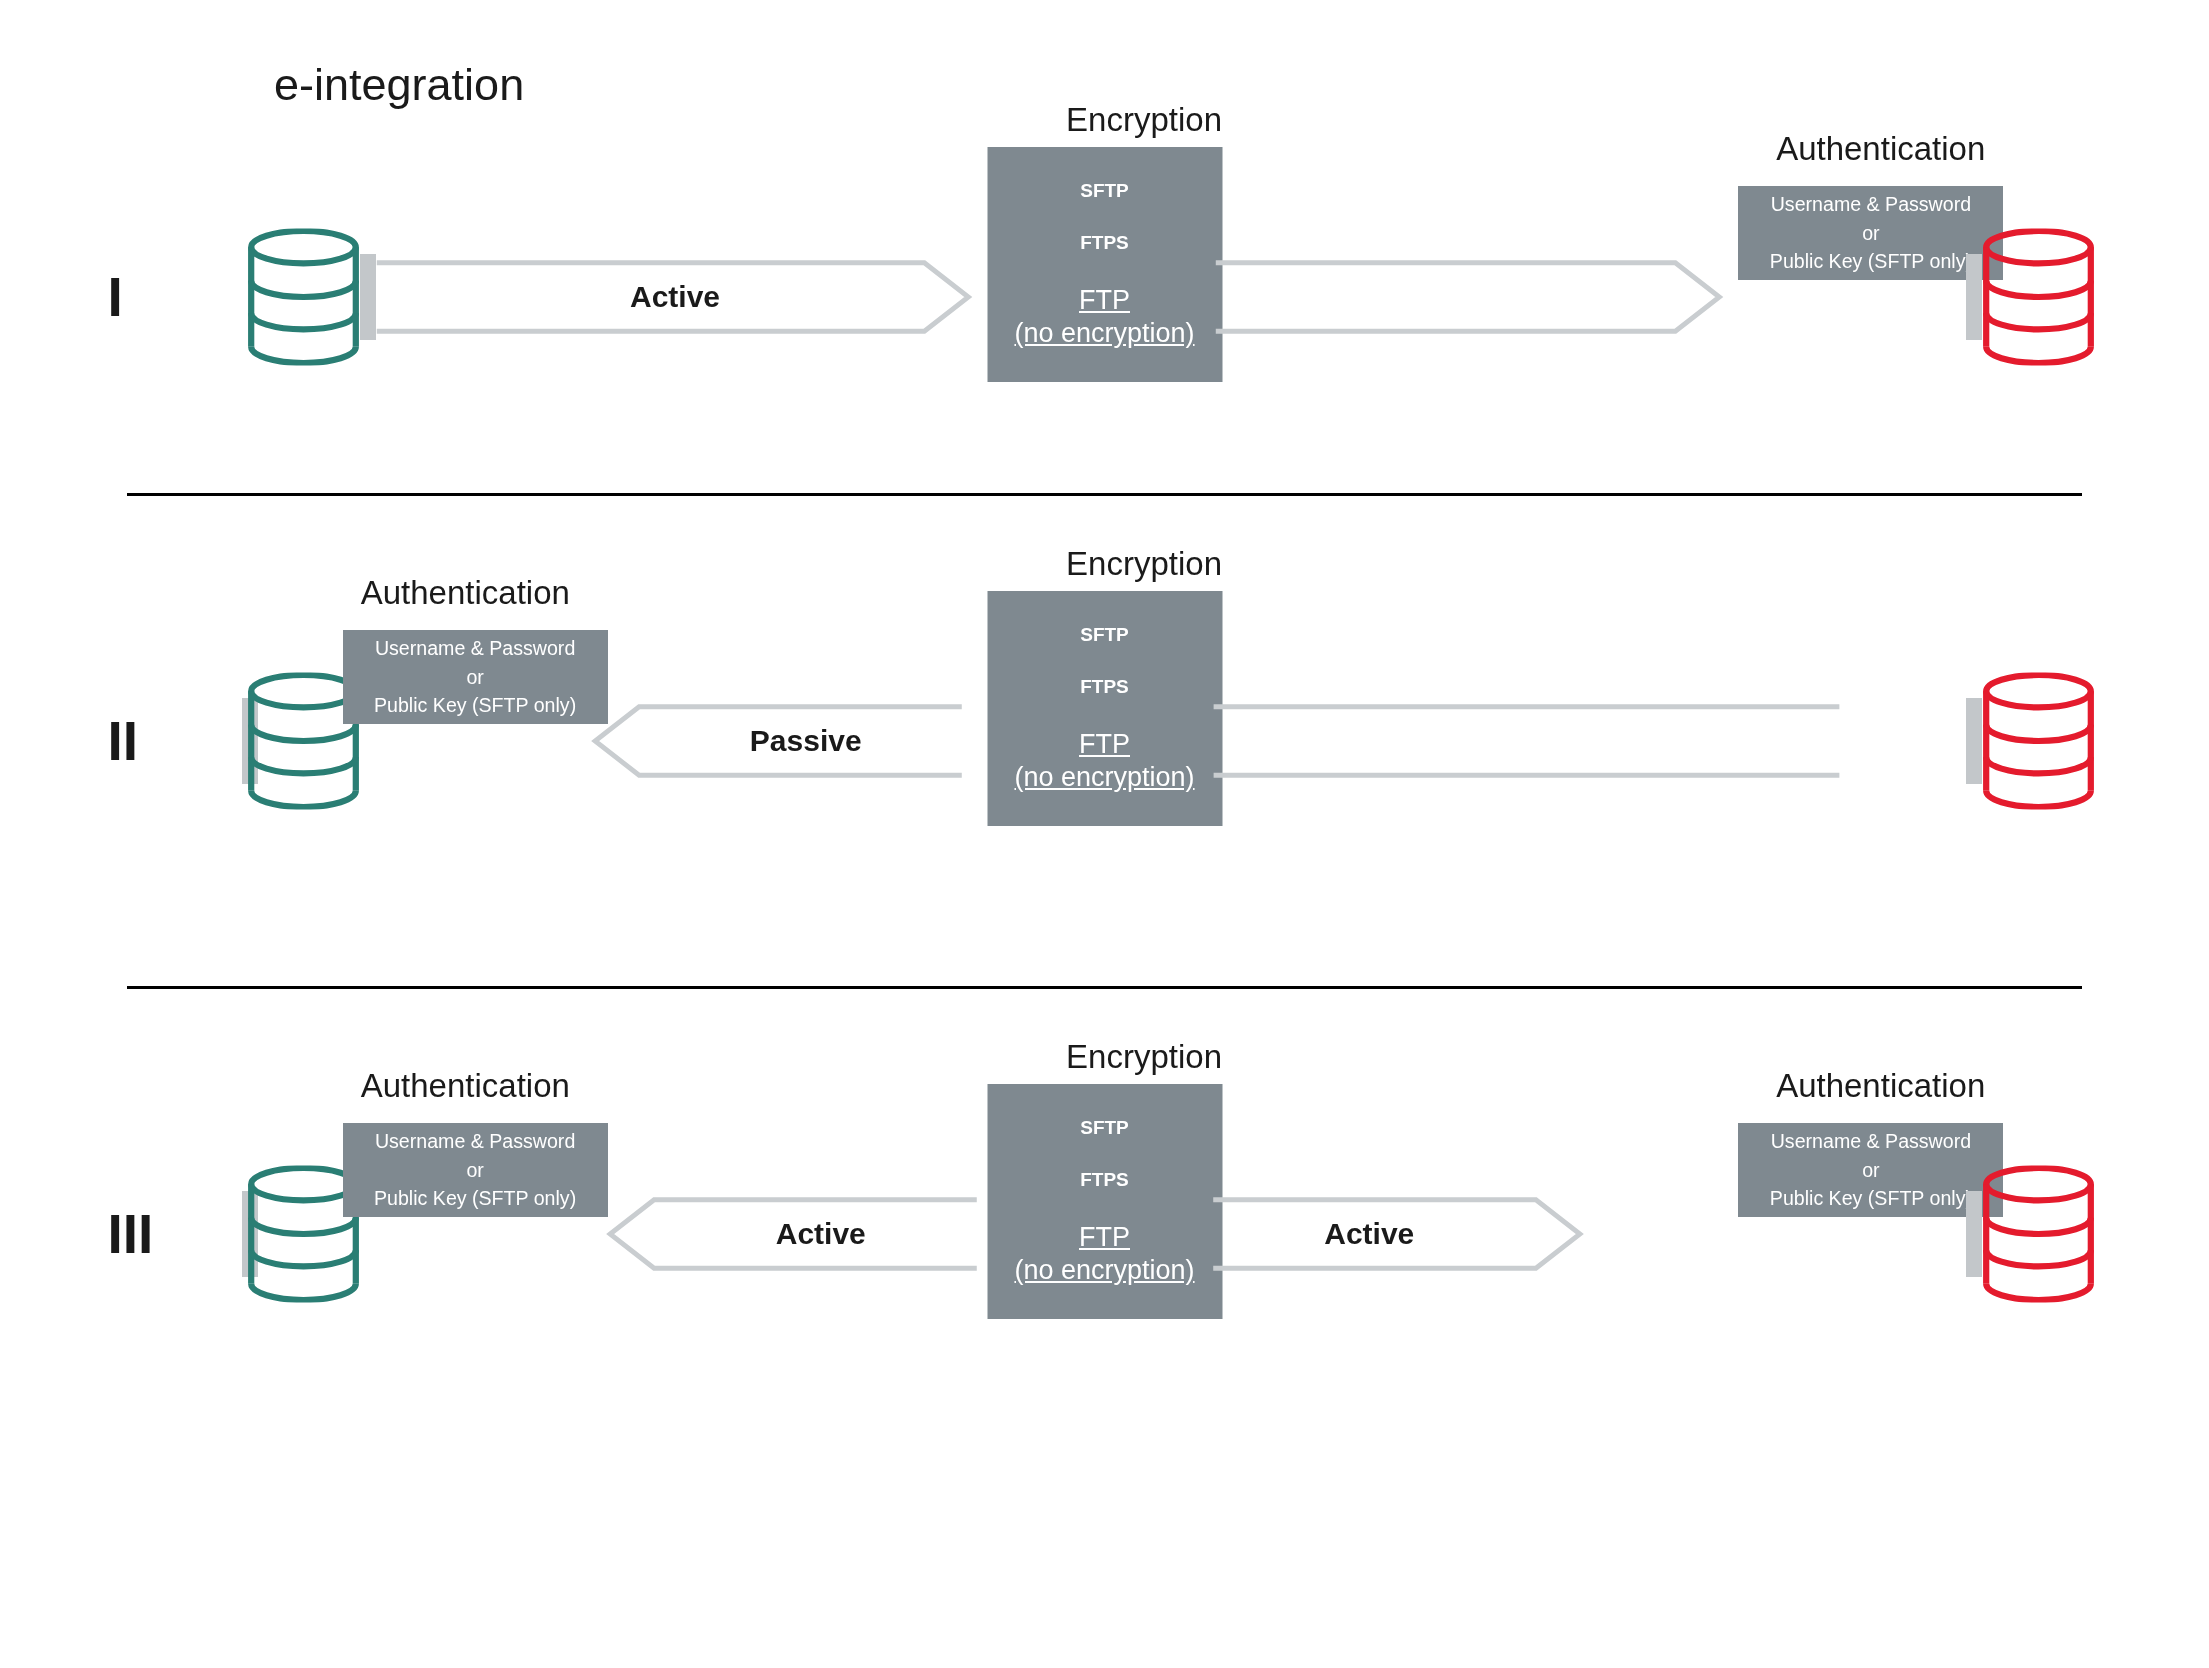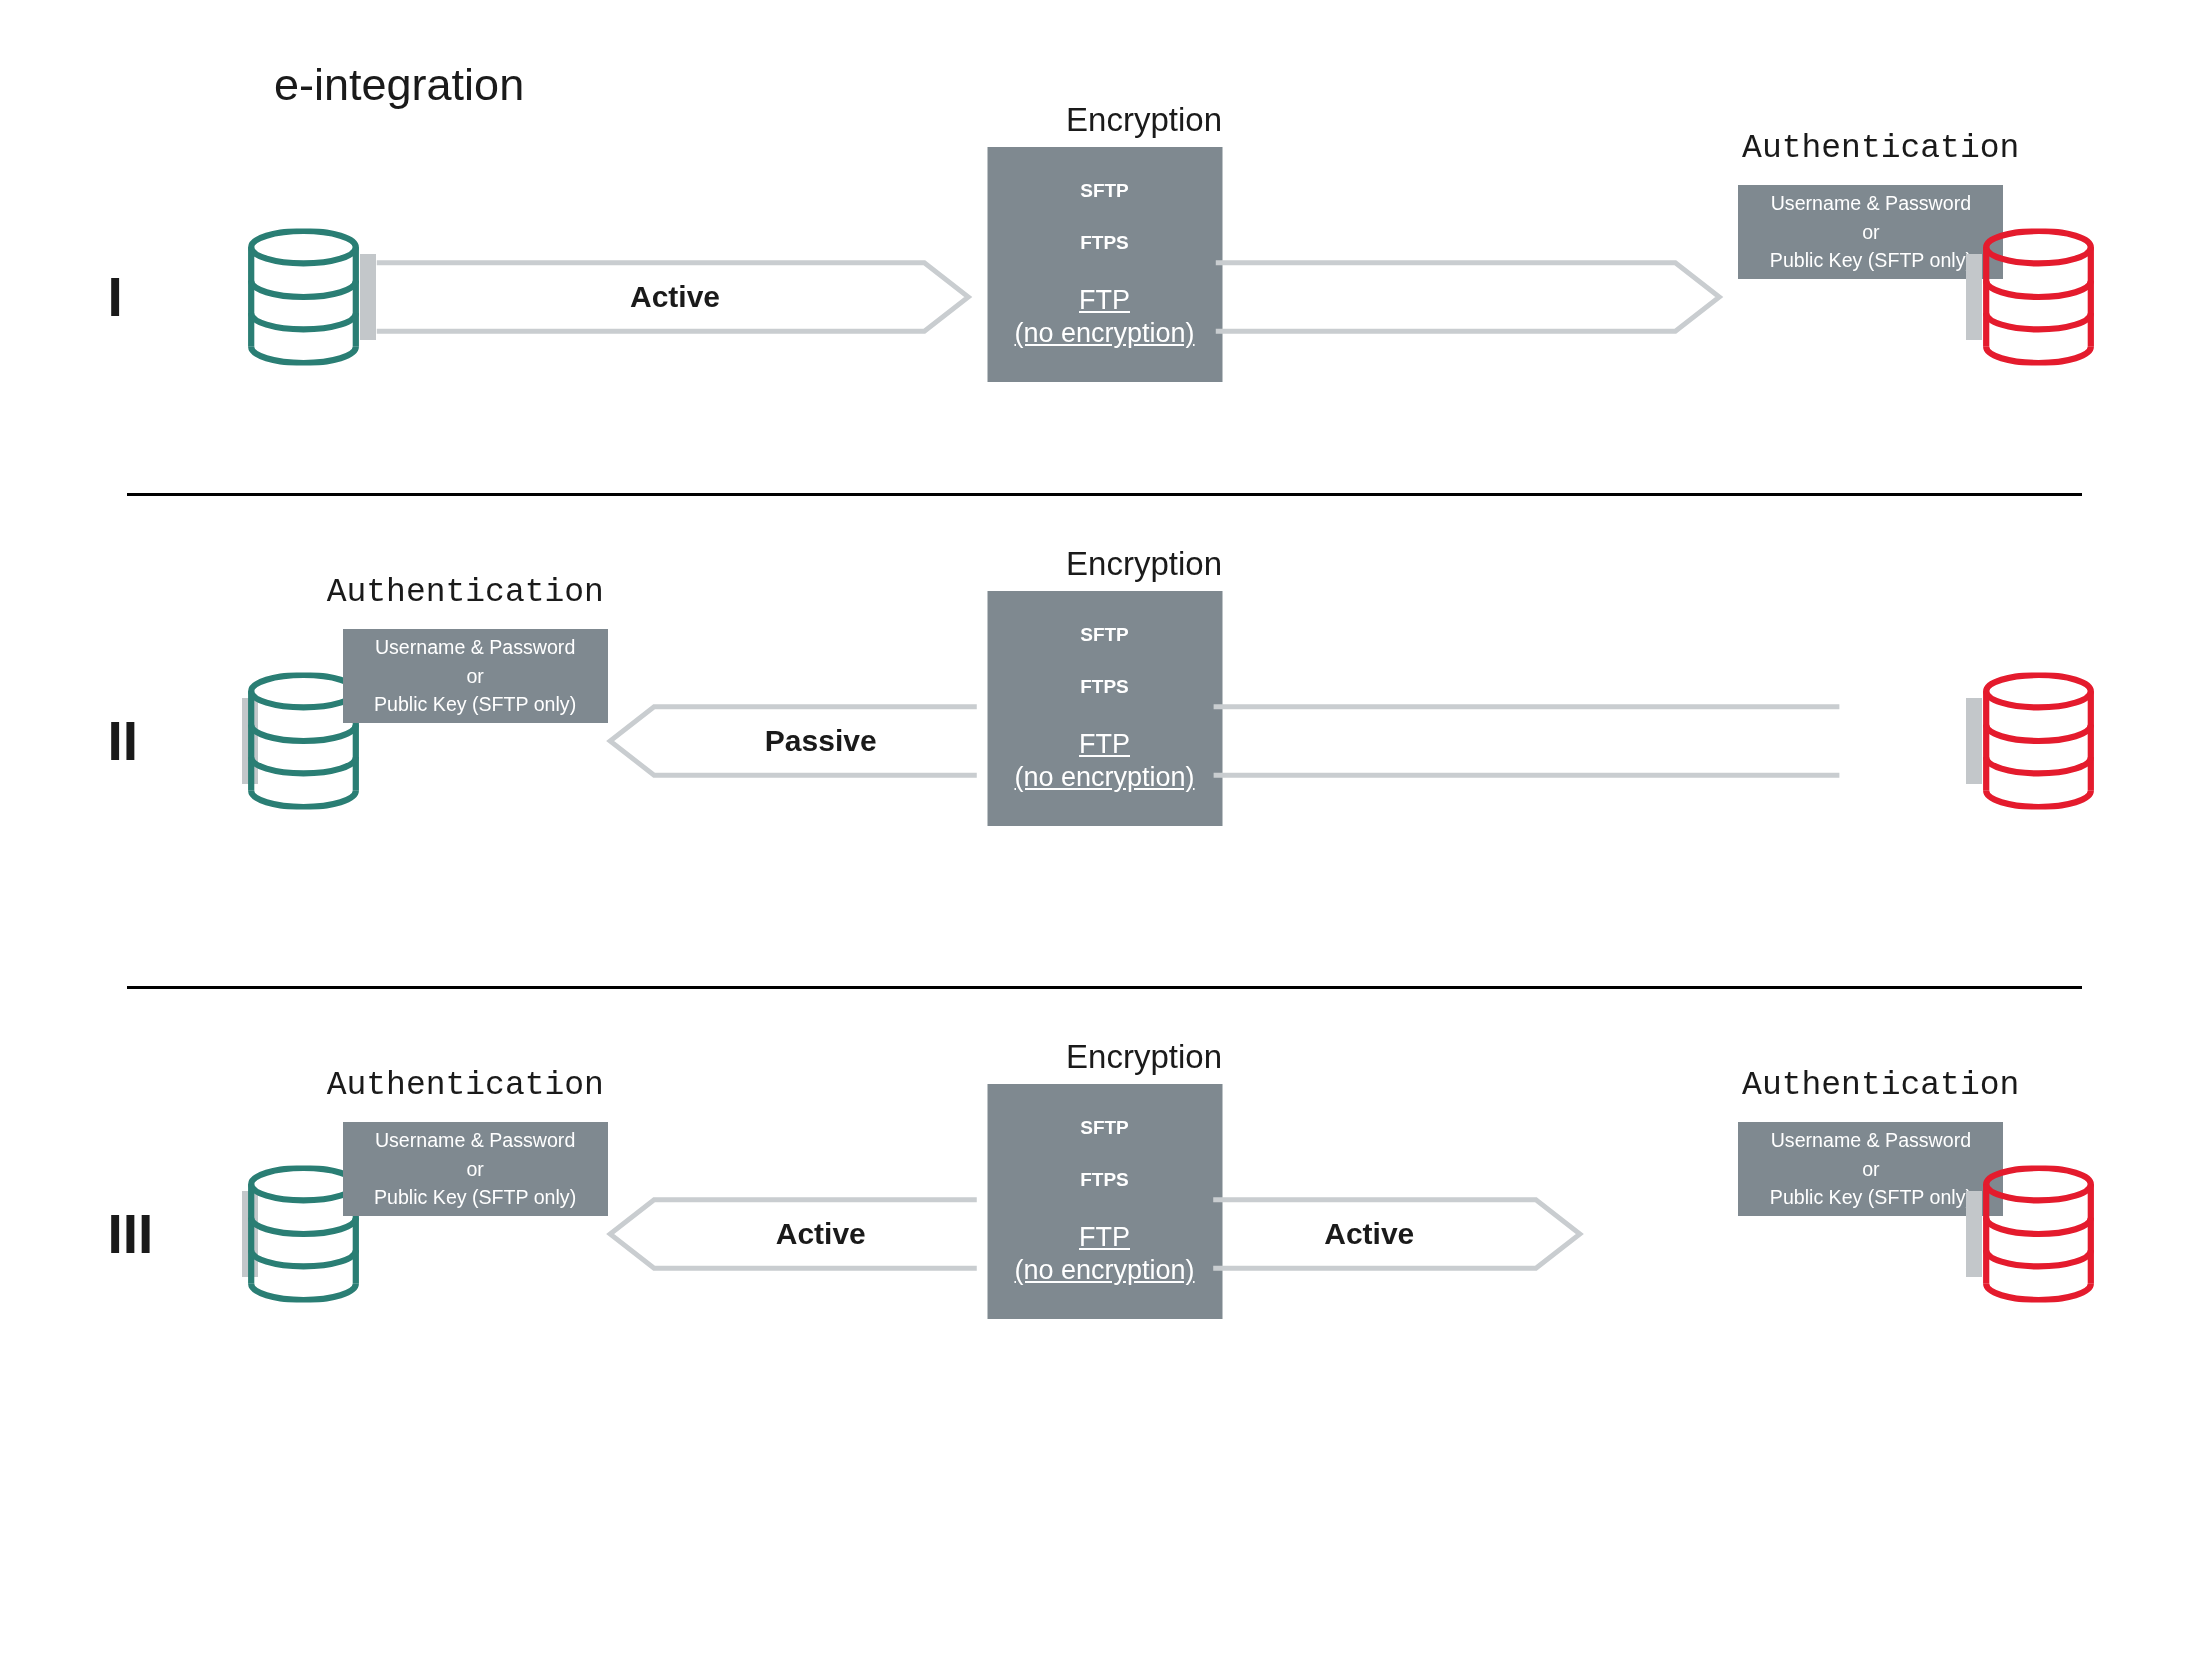--- a/index.html
+++ b/index.html
@@ -36,21 +36,21 @@
   .enc-wrap{position:absolute;left:50%;transform:translateX(-50%);top:0;height:100%;
             display:flex;flex-direction:column;align-items:flex-end;}
   .enc-title{font-size:33px;font-weight:400;margin-bottom:7.8px;}
   .enc-box{background:var(--grey);color:#fff;width:235px;height:235px;
            display:flex;flex-direction:column;align-items:center;justify-content:space-around;
            padding:17.6px 0;font-size:25.5px;text-align:center;}
   .enc-box .big{font-size:19px;font-weight:600;}
   .enc-box .small{font-size:27px;line-height:1.2;text-decoration:underline;}
   
   .auth-wrap{position:absolute;top:0;display:flex;flex-direction:column;align-items:center;}
-  .auth-title{font-size:33px;margin-bottom:17.6px;font-family:Liberation Mono, monospace;}
+  .auth-title{font-size:33px;margin-bottom:17.6px;}
   .auth-box{background:var(--grey);color:#fff;width:265px;height:94px;
             display:flex;flex-direction:column;align-items:center;justify-content:center;
             font-size:19.6px;line-height:1.45;text-align:center;}
   .auth-left{left:196px;}
   .auth-left .auth-box{margin-left:19.6px;}
   .auth-right{right:59px;}
   .auth-right .auth-box{margin-right:19.6px;}
 </style>
 </head>
 <body>
@@ -140,21 +140,21 @@
 
     <div class="auth-wrap auth-left" style="top:-9.8px;">
       <div class="auth-title">Authentication</div>
       <div class="auth-box">
         <div>Username &amp; Password</div>
         <div>or</div>
         <div>Public Key (SFTP only)</div>
       </div>
     </div>
 
-    <div class="pipe" style="left:478px;width:372px;">
+    <div class="pipe" style="left:463px;width:372px;">
       <svg width="372" height="88" viewBox="0 0 380 90">
         <path d="M380 10 H50 L5 45 L50 80 H380" fill="none" stroke="#c9cdd0" stroke-width="5"></path>
       </svg>
       <div class="pipe-label" style="left:58%;">Passive</div>
     </div>
 
     <div class="enc-wrap" style="top:-39px;">
       <div class="enc-title">Encryption</div>
       <div class="enc-box">
         <div class="big">SFTP</div>

